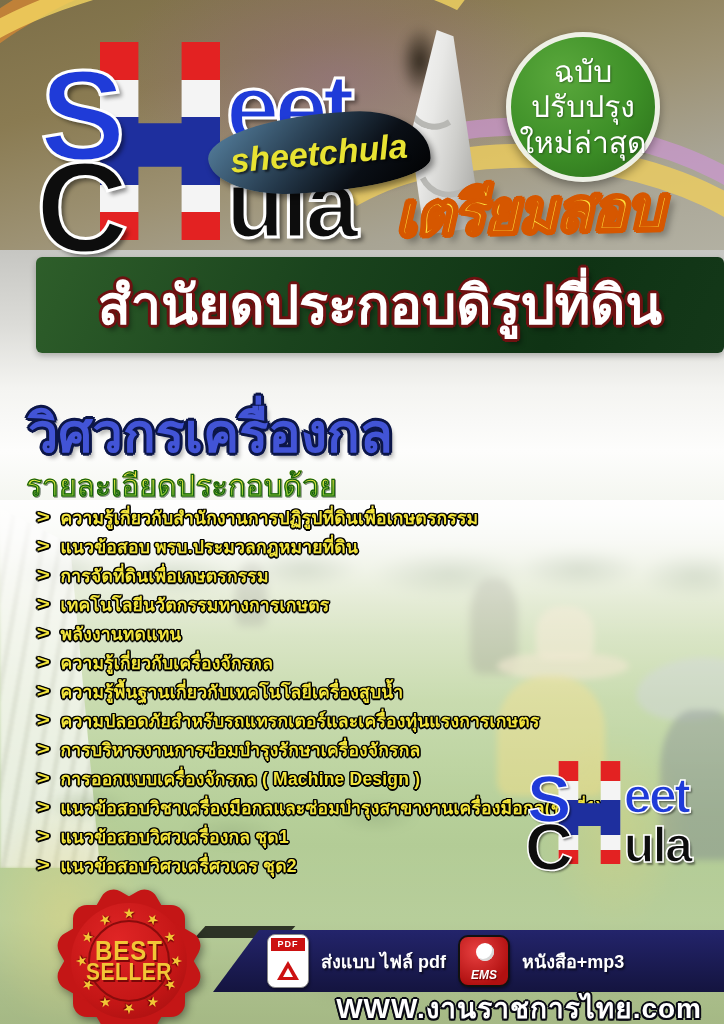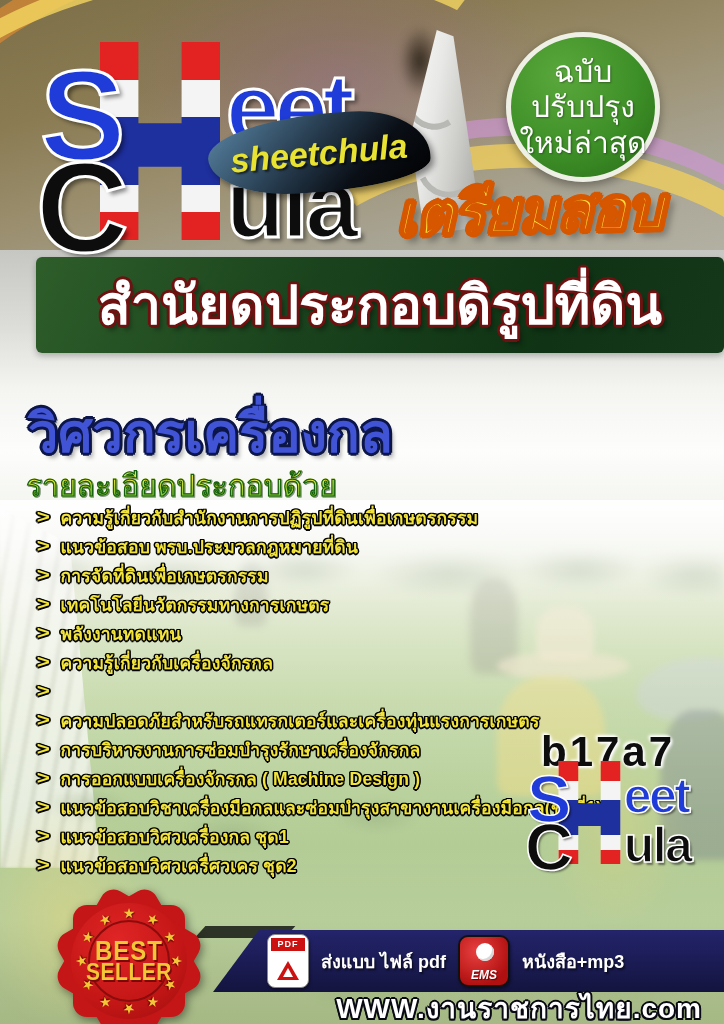--- a/index.html
+++ b/index.html
@@ -340,20 +340,21 @@
     <div class="topic-row">
       <span class="bullet">&gt;</span>
       <span class="topic-text">พลังงานทดแทน</span>
     </div>
     <div class="topic-row">
       <span class="bullet">&gt;</span>
       <span class="topic-text">ความรู้เกี่ยวกับเครื่องจักรกล</span>
     </div>
     <div class="topic-row">
       <span class="bullet">&gt;</span>
+      <span class="topic-text">ความรู้พื้นฐานเกี่ยวกับเทคโนโลยีเครื่องสูบน้ำ</span>
     </div>
     <div class="topic-row">
       <span class="bullet">&gt;</span>
       <span class="topic-text">ความปลอดภัยสำหรับรถแทรกเตอร์และเครื่องทุ่นแรงการเกษตร</span>
     </div>
     <div class="topic-row">
       <span class="bullet">&gt;</span>
       <span class="topic-text">การบริหารงานการซ่อมบำรุงรักษาเครื่องจักรกล</span>
     </div>
     <div class="topic-row">
@@ -367,21 +368,20 @@
     <div class="topic-row">
       <span class="bullet">&gt;</span>
       <span class="topic-text">แนวข้อสอบวิศวเครื่องกล ชุด1</span>
     </div>
     <div class="topic-row">
       <span class="bullet">&gt;</span>
       <span class="topic-text">แนวข้อสอบวิศวเครื่ศวเคร ชุด2</span>
     </div>
   </div>
 
-  <div class="code-text">b17a7</div>
 
   <div class="logo logo-small">
     <div class="l-h" title="H"></div>
     <span class="l-s">S</span>
     <span class="l-eet">eet</span>
     <span class="l-c">C</span>
     <span class="l-ula">ula</span>
   </div>
 
 

